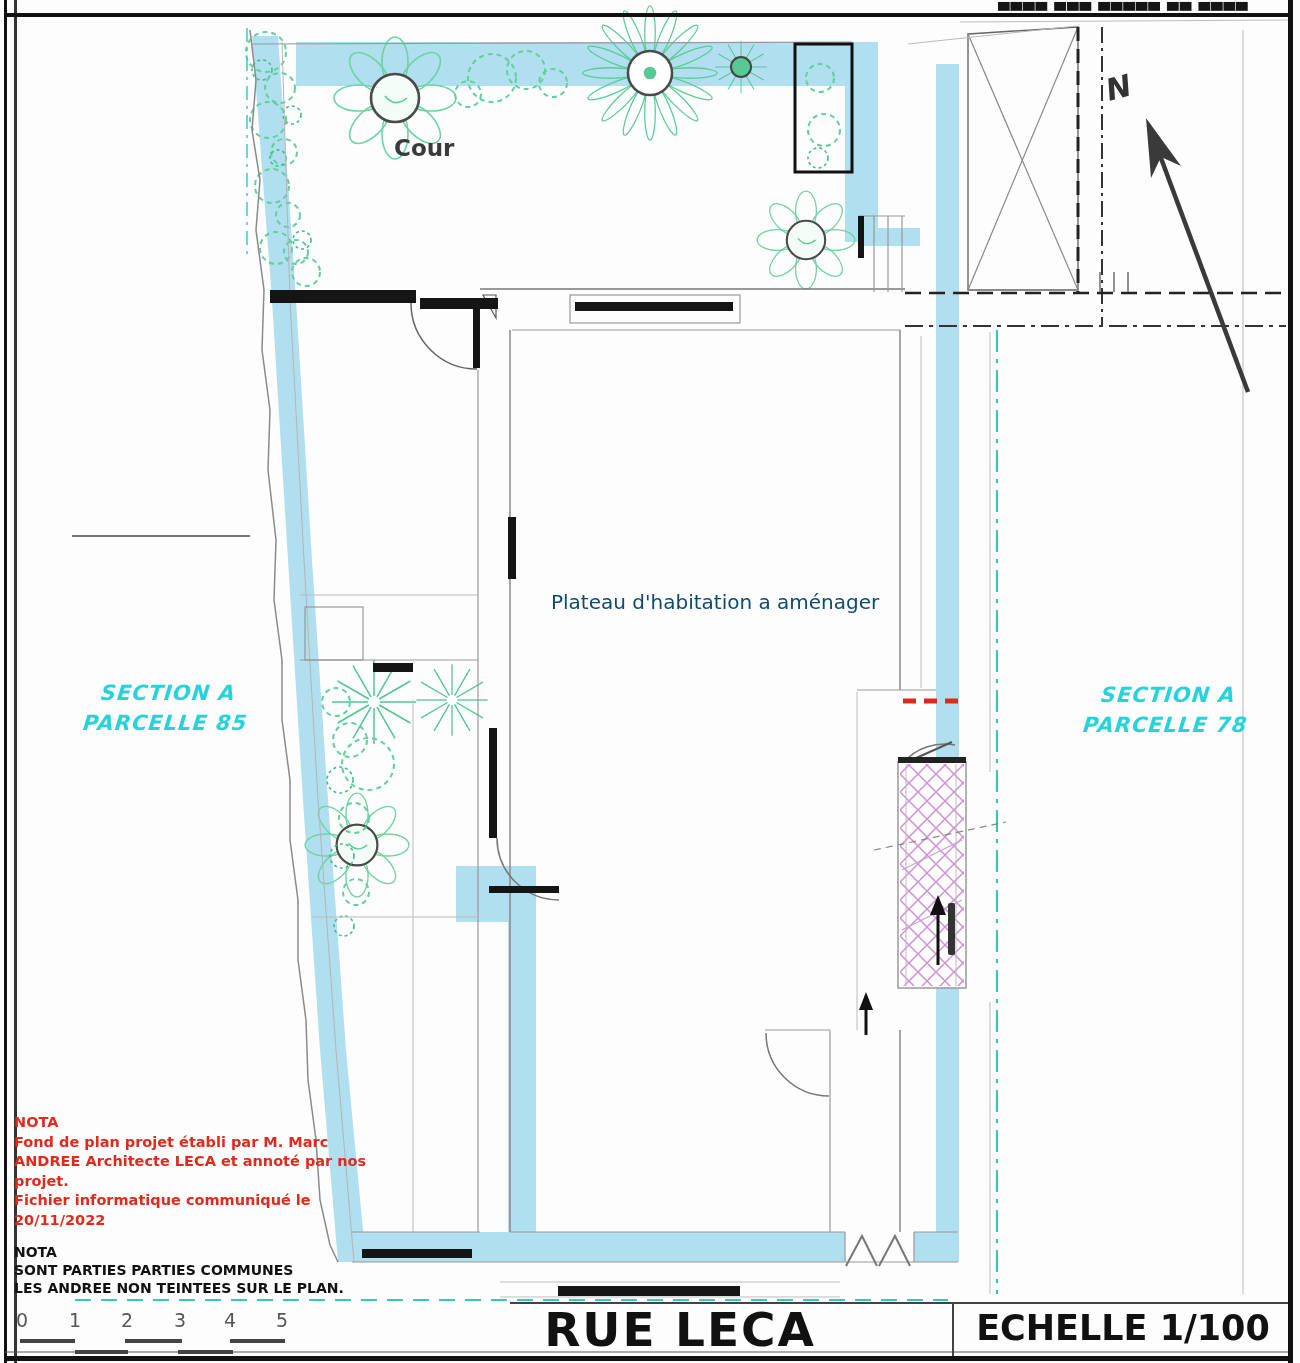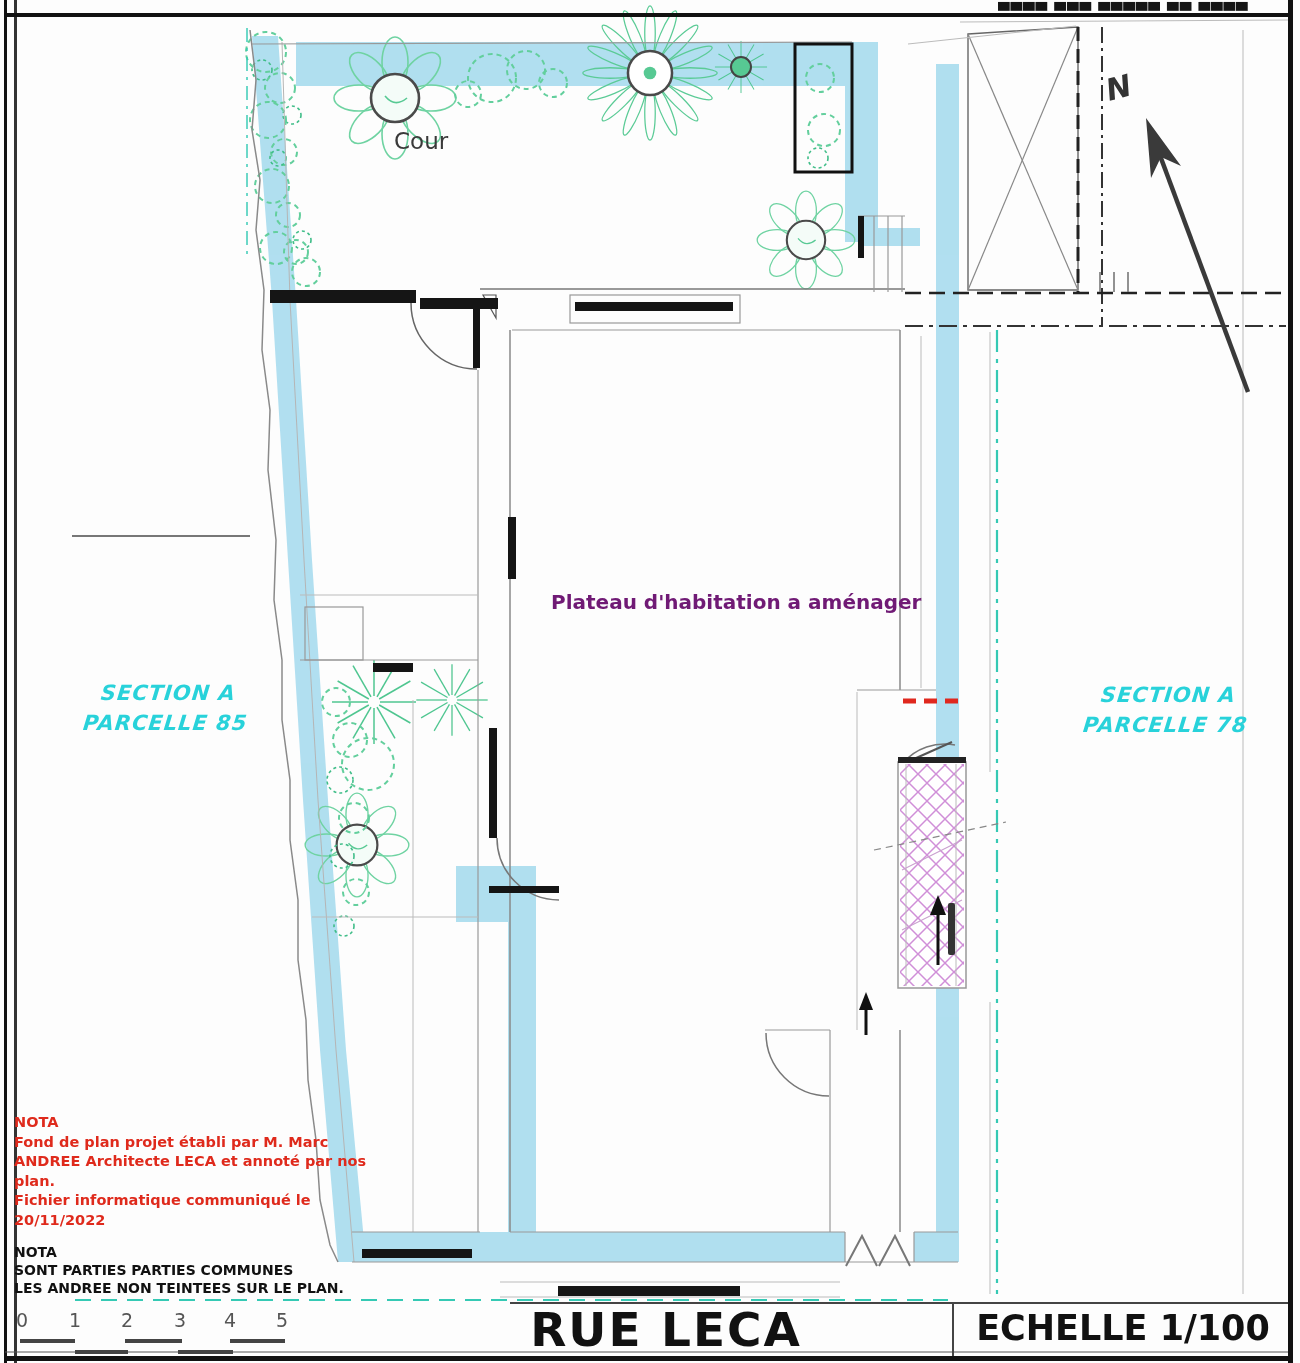--- a/index.html
+++ b/index.html
@@ -257,52 +257,52 @@
       <rect x="75" y="1350" width="53" height="4"></rect>
       <rect x="178" y="1350" width="55" height="4"></rect>
     </g>
   </g>
 </svg>
 
 <div class="abs" style="left:998px;top:0;width:250px;height:13px;overflow:hidden">
   <div class="lbl" style="left:0;top:-7px;font-size:15px;font-weight:bold;color:#151515;letter-spacing:1px">▄▄▄▄ ▄▄▄ ▄▄▄▄▄ ▄▄ ▄▄▄▄▄▄▄</div>
 </div>
 
-<div class="lbl" style="left:394px;top:128px;font-size:23px;font-weight:normal;color:#3a3a3a">Cour</div>
-
-<div class="lbl" style="left:551px;top:590px;font-size:20px;font-weight:bold;color:#701a75">Plateau d'habitation a aménager</div>
+<div class="lbl" style="left:394px;top:135px;font-size:23px;font-weight:bold;color:#3a3a3a">Cour</div>
+
+<div class="lbl" style="left:551px;top:590px;font-size:20px;font-weight:normal;color:#0c4a6e">Plateau d'habitation a aménager</div>
 
 <div class="abs cyan" style="left:72px;top:678px;width:190px;font-size:21px;color:#28d2da;line-height:30px">
   <div>SECTION A</div>
   <div>PARCELLE 85</div>
 </div>
 
 <div class="abs cyan" style="left:1072px;top:680px;width:190px;font-size:21px;color:#28d2da;line-height:30px">
   <div>SECTION A</div>
   <div>PARCELLE 78</div>
 </div>
 
 <div class="lbl" style="left:1106px;top:70px;font-size:30px;font-weight:bold;font-style:italic;color:#333;transform:rotate(-15deg)">N</div>
 
 <div class="abs" style="left:14px;top:1113px;font-size:14.5px;color:#df2a1c;line-height:19.5px;font-weight:600">
   <div class="nota-title">NOTA</div>
   <div>Fond de plan projet établi par M. Marc</div>
   <div>ANDREE Architecte LECA et annoté par nos</div>
-  <div>plan.</div>
+  <div>projet.</div>
   <div>Fichier informatique communiqué le</div>
   <div>20/11/2022</div>
 </div>
 
 <div class="abs" style="left:14px;top:1243px;font-size:14px;color:#111;line-height:18px;font-weight:700">
   <div class="nota-title">NOTA</div>
   <div>SONT PARTIES PARTIES COMMUNES</div>
   <div>LES ANDREE NON TEINTEES SUR LE PLAN.</div>
 </div>
 
-<div class="abs" style="left:466px;top:1302px;width:400px;text-align:center;font-size:47px;font-weight:800;color:#111;letter-spacing:2px">RUE LECA</div>
+<div class="abs" style="left:480px;top:1302px;width:400px;text-align:center;font-size:47px;font-weight:800;color:#111;letter-spacing:2px">RUE LECA</div>
 
 <div class="abs" style="left:958px;top:1308px;width:330px;text-align:center;font-size:35px;font-weight:800;color:#111">ECHELLE 1/100</div>
 
 <div>
   <span class="lbl" style="left:12px;top:1309px;width:20px;text-align:center;font-size:19px;color:#555">0</span>
   <span class="lbl" style="left:65px;top:1309px;width:20px;text-align:center;font-size:19px;color:#555">1</span>
   <span class="lbl" style="left:117px;top:1309px;width:20px;text-align:center;font-size:19px;color:#555">2</span>
   <span class="lbl" style="left:170px;top:1309px;width:20px;text-align:center;font-size:19px;color:#555">3</span>
   <span class="lbl" style="left:220px;top:1309px;width:20px;text-align:center;font-size:19px;color:#555">4</span>
   <span class="lbl" style="left:272px;top:1309px;width:20px;text-align:center;font-size:19px;color:#555">5</span>

